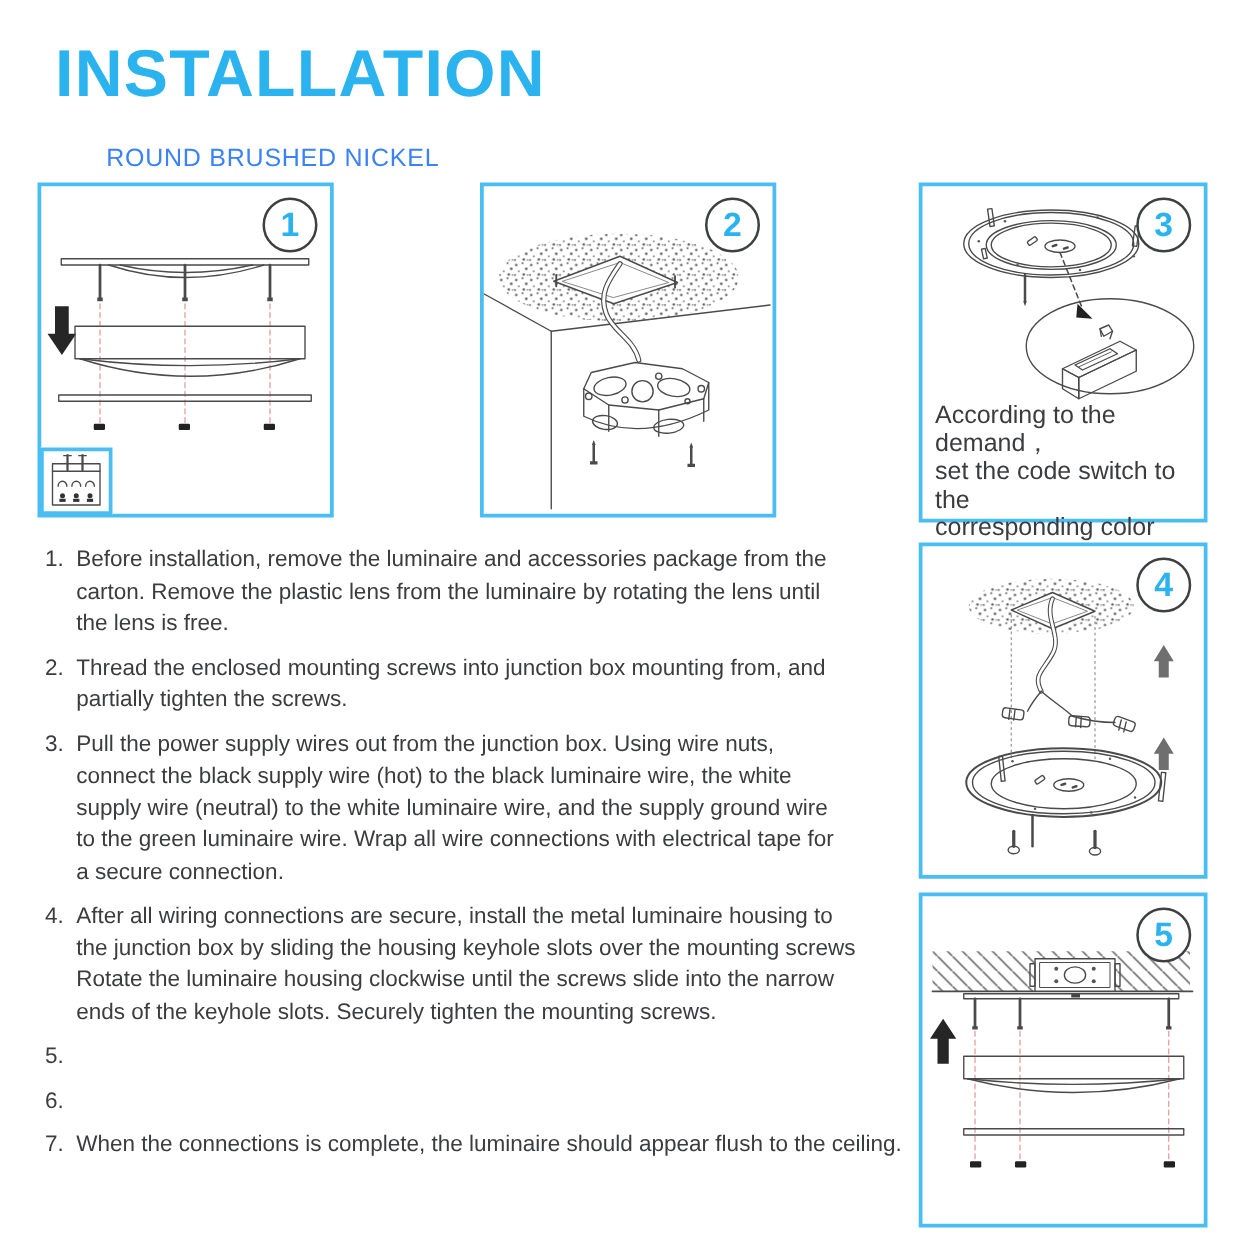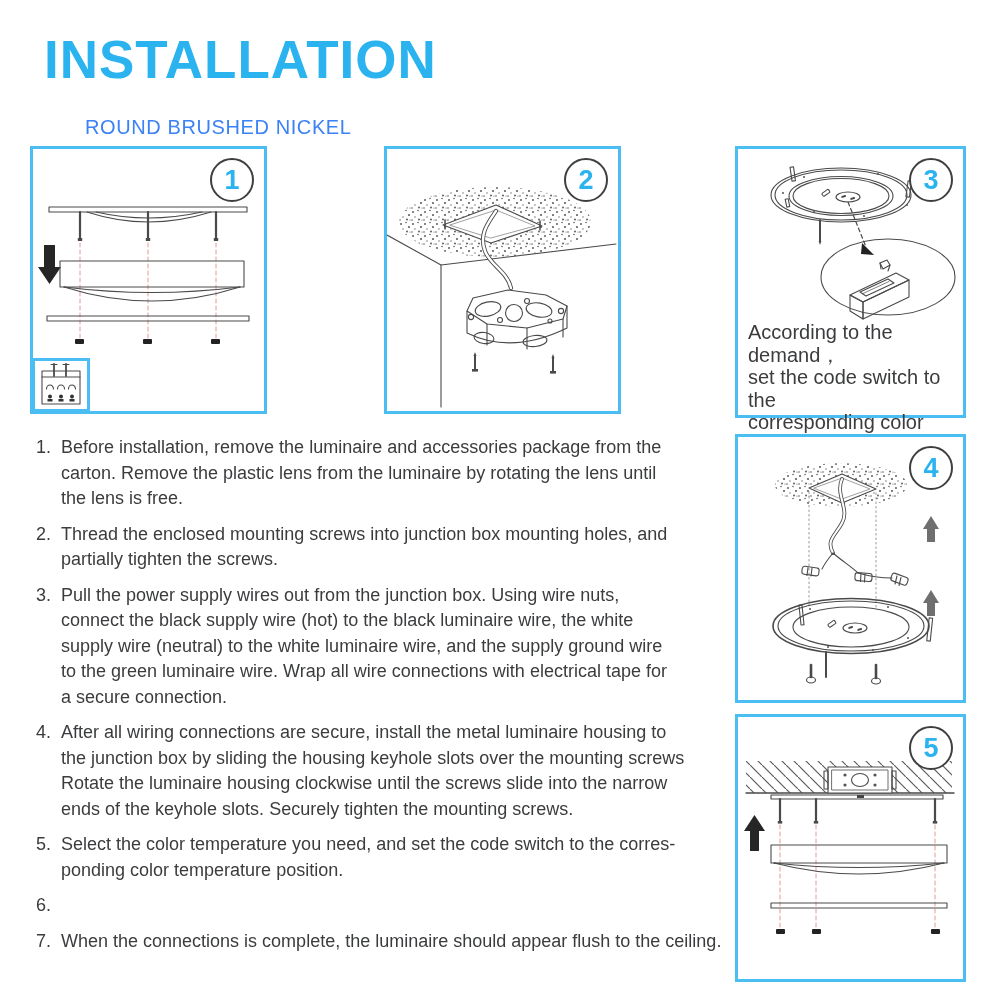--- a/index.html
+++ b/index.html
@@ -356,42 +356,40 @@
 
 <div class="steps">
   <div class="step">
     <span class="step-num">1.</span>
     <span class="step-text">Before installation, remove the luminaire and accessories package from the
 carton. Remove the plastic lens from the luminaire by rotating the lens until
 the lens is free.</span>
   </div>
   <div class="step">
     <span class="step-num">2.</span>
-    <span class="step-text">Thread the enclosed mounting screws into junction box mounting holes, and
+    <span class="step-text">Thread the enclosed mounting screws into junction box mounting from, and
 partially tighten the screws.</span>
   </div>
   <div class="step">
     <span class="step-num">3.</span>
     <span class="step-text">Pull the power supply wires out from the junction box. Using wire nuts,
 connect the black supply wire (hot) to the black luminaire wire, the white
 supply wire (neutral) to the white luminaire wire, and the supply ground wire
 to the green luminaire wire. Wrap all wire connections with electrical tape for
 a secure connection.</span>
   </div>
   <div class="step">
     <span class="step-num">4.</span>
     <span class="step-text">After all wiring connections are secure, install the metal luminaire housing to
 the junction box by sliding the housing keyhole slots over the mounting screws
 Rotate the luminaire housing clockwise until the screws slide into the narrow
 ends of the keyhole slots. Securely tighten the mounting screws.</span>
   </div>
   <div class="step">
     <span class="step-num">5.</span>
-    <span class="step-text">Select the color temperature you need, and set the code switch to the corres-
-ponding color temperature position.</span>
   </div>
   <div class="step">
     <span class="step-num">6.</span>
   </div>
   <div class="step">
     <span class="step-num">7.</span>
     <span class="step-text">When the connections is complete, the luminaire should appear flush to the ceiling.</span>
   </div>
 </div>
 

